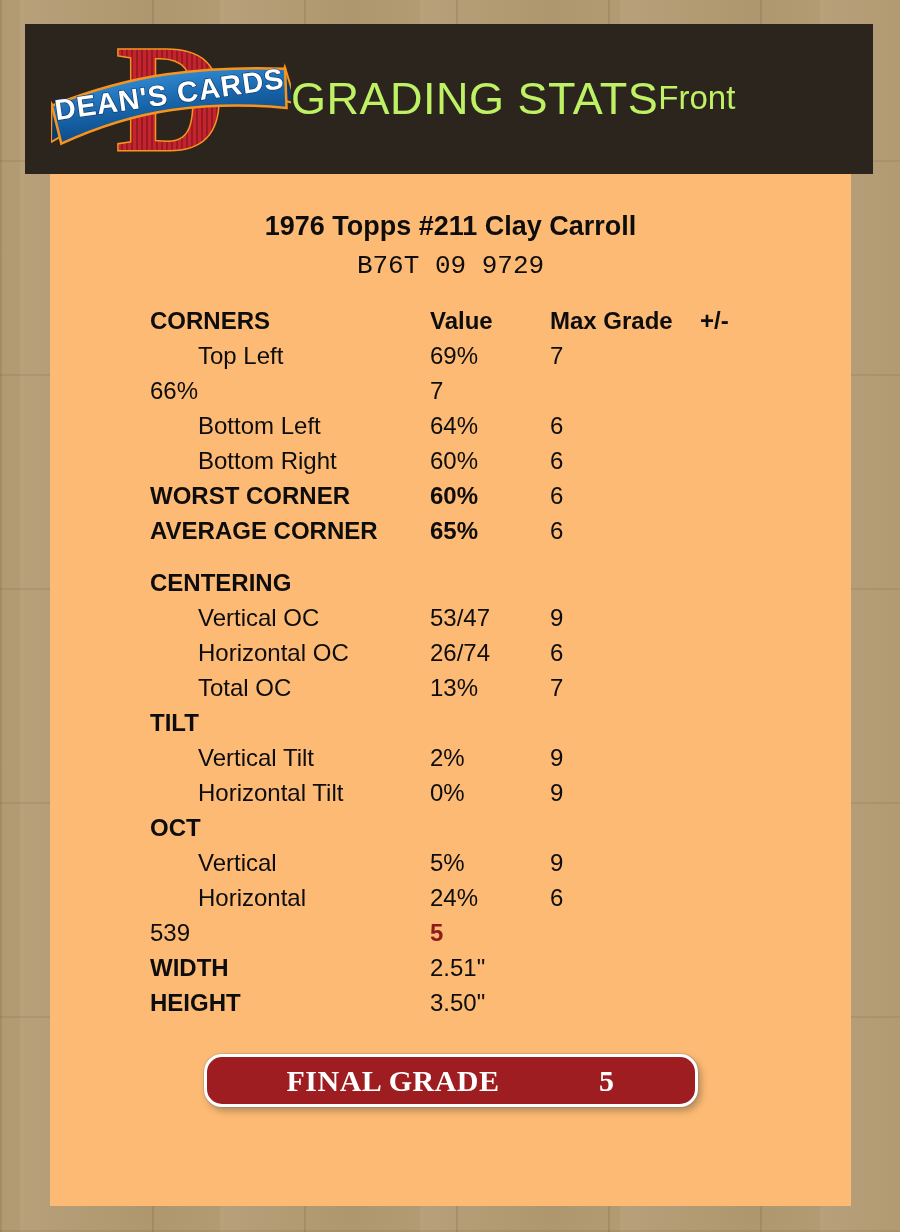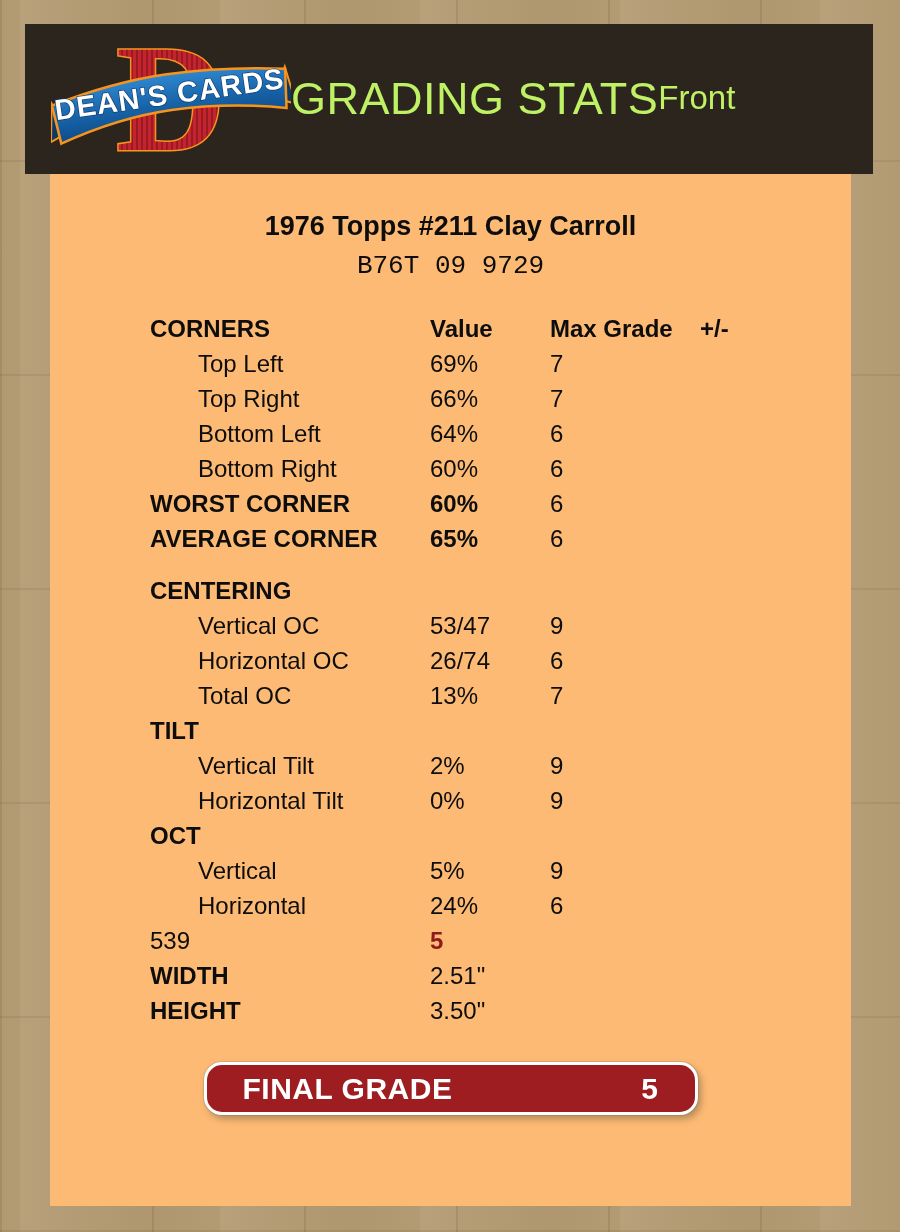--- a/index.html
+++ b/index.html
@@ -28,41 +28,41 @@
 
   
   .content{
     position:absolute;left:50px;top:174px;width:801px;height:1032px;
     background:#fdba74;color:#0d0d0d;
   }
   .card-title{margin-top:37px;text-align:center;font-size:27px;font-weight:bold;}
   .card-serial{margin-top:9px;text-align:center;font-size:26px;font-family:Liberation Mono, monospace;}
 
   
-  .gtable{margin-top:30px;}
+  .gtable{margin-top:22px;}
   .trow{
     display:grid;grid-template-columns:280px 120px 150px 100px;
     height:35px;align-items:center;margin-left:100px;font-size:24px;
   }
   .cell{white-space:nowrap;}
   .c-label{text-align:left;}
   .c-label.indent{padding-left:48px;}
   .c-value,.c-max,.c-pm{text-align:left;}
   .bold{font-weight:bold;}
   .red{color:#8e1a1a;}
   .spacer-row{height:17px;}
 
   
   .final-grade{
     width:494px;height:53px;margin:34px auto 0;
     background:#9d1d20;border:3px solid #ffffff;border-radius:18px;
     box-shadow:3px 4px 7px rgba(90,80,60,.45), 0 0 0 1px rgba(160,150,130,.35);
     display:flex;align-items:center;justify-content:space-between;
-    padding:0 36px;box-sizing:border-box;
-    color:#ffffff;font-size:30px;font-weight:bold;letter-spacing:.5px;
+    padding:0 80px;box-sizing:border-box;
+    color:#ffffff;font-size:30px;font-weight:bold;letter-spacing:.5px;font-family:Liberation Serif, serif;
   }
 </style>
 </head>
 <body>
 
 <div class="header-bar">
   <div class="logo-wrap">
     <svg width="240" height="140" viewBox="0 0 240 140">
       <defs>
         <pattern id="pin" width="5" height="5" patternUnits="userSpaceOnUse">
@@ -102,21 +102,20 @@
           <div class="cell c-max bold">Max Grade</div>
           <div class="cell c-pm bold">+/-</div>
         </div>
         <div class="trow">
           <div class="cell c-label indent">Top Left</div>
           <div class="cell c-value">69%</div>
           <div class="cell c-max">7</div>
           <div class="cell c-pm"></div>
         </div>
         <div class="trow">
-          <div class="cell c-label indent">Top Right</div>
           <div class="cell c-value">66%</div>
           <div class="cell c-max">7</div>
           <div class="cell c-pm"></div>
         </div>
         <div class="trow">
           <div class="cell c-label indent">Bottom Left</div>
           <div class="cell c-value">64%</div>
           <div class="cell c-max">6</div>
           <div class="cell c-pm"></div>
         </div>

